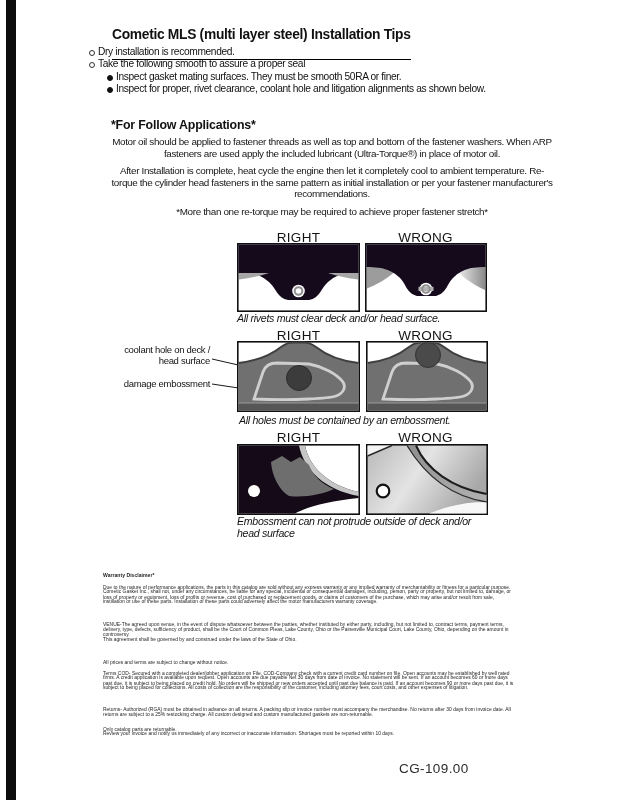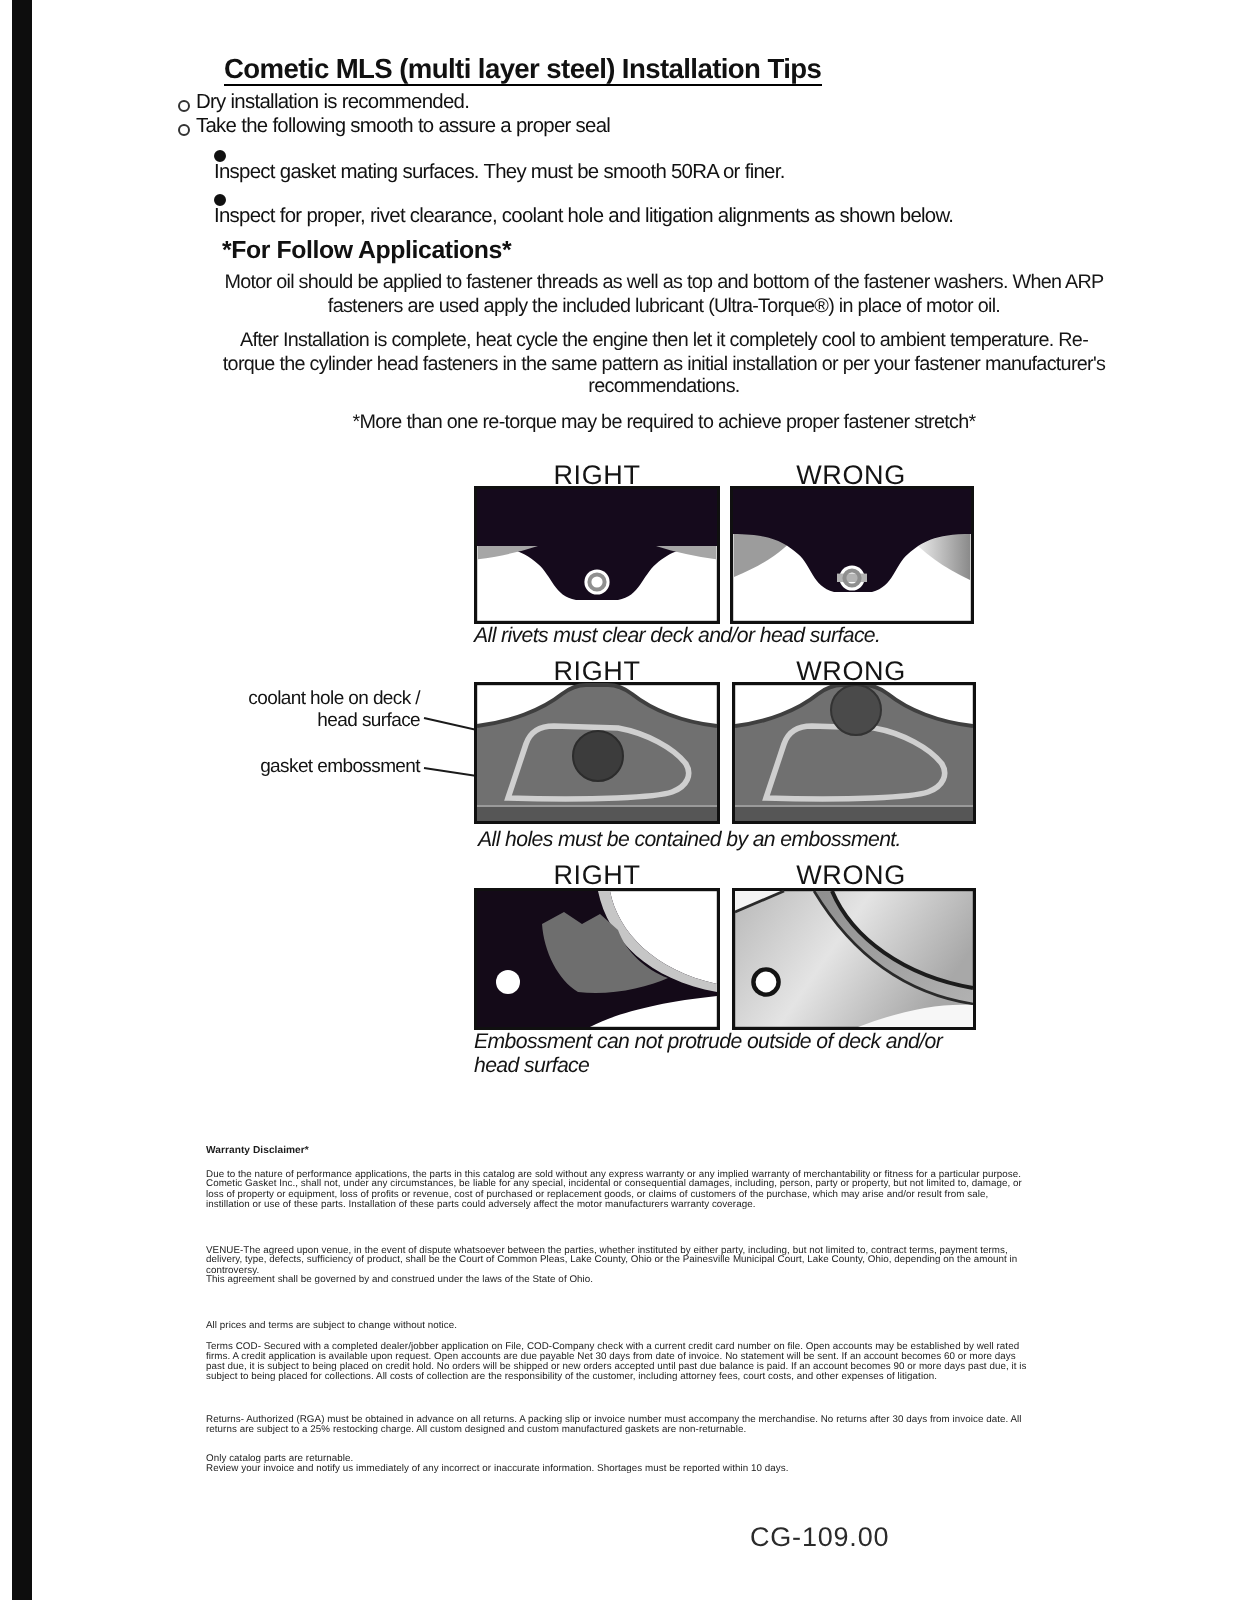--- a/index.html
+++ b/index.html
@@ -6,25 +6,25 @@
   body{
     width:618px;height:800px;position:relative;background:#ffffff;
     font-family:"Liberation Sans", sans-serif;color:#111;overflow:hidden;
     -webkit-font-smoothing:antialiased;
   }
   .abs{position:absolute;}
   
   .edge-bar{left:6px;top:0;width:10px;height:800px;background:#0d0d0d;}
   
   .title{left:112px;top:27px;font-size:13.8px;font-weight:bold;letter-spacing:-0.3px;
-         border-bottom:1.6px solid #000;padding-bottom:0;white-space:nowrap;}
+         border-bottom:1.6px solid #000;padding-bottom:17px;white-space:nowrap;}
   
   .bullets{left:89px;top:46px;font-size:10.2px;letter-spacing:-0.35px;}
   .b-row{display:flex;align-items:flex-start;line-height:12.3px;white-space:nowrap;}
-  .b-row.sub{margin-left:18px;flex-direction:column;}
+  .b-row.sub{margin-left:18px;}
   .mk{flex:0 0 auto;margin:4px 3px 0 0;width:4px;height:4px;border-radius:50%;}
   .mk.ring{border:1px solid #333;background:transparent;}
   .mk.dot{background:#111;border:1px solid #111;}
   
   .h-diesel{left:111px;top:118px;font-size:12.4px;font-weight:bold;letter-spacing:-0.2px;}
   .para{left:111px;width:442px;font-size:9.9px;letter-spacing:-0.35px;line-height:11.7px;color:#151515;text-align:center;}
   .p-0{top:136px;}
   .p-1{top:165px;}
   .p-2{top:206px;white-space:nowrap;}
   
@@ -46,21 +46,21 @@
   .ann2{left:110px;top:379px;}
   .leads{left:210px;top:355px;}
   
   .disc{left:103px;top:572px;width:700px;height:390px;transform:scale(0.59);
         transform-origin:0 0;font-size:8.3px;line-height:8.45px;color:#1c1c1c;letter-spacing:0.05px;}
   .disc .dh{position:absolute;left:0;top:1px;font-weight:bold;font-size:8.6px;}
   .disc .dp{position:absolute;left:0;width:700px;white-space:pre-line;}
   .dp0{top:21px;}  .dp1{top:85px;}  .dp2{top:149px;}
   .dp3{top:167px;} .dp4{top:229px;} .dp5{top:262px;}
   
-  .pagenum{left:375px;top:761px;font-size:13.5px;letter-spacing:0.4px;color:#2b2b2b;}
+  .pagenum{left:399px;top:761px;font-size:13.5px;letter-spacing:0.4px;color:#2b2b2b;}
 </style>
 </head>
 <body>
 
 <div class="abs edge-bar"></div>
 
 <div class="abs title">Cometic MLS (multi layer steel) Installation Tips</div>
 
 <div class="abs bullets">
   <div class="b-row">
@@ -113,21 +113,21 @@
   <rect x="53.5" y="43.8" width="15" height="4.2" fill="#b3b3b3"></rect>
   <circle cx="61" cy="46" r="3.8" fill="none" stroke="#8f8f8f" stroke-width="2"></circle>
 </svg>
 
 <div class="abs cap cap1">All rivets must clear deck and/or head surface.</div>
 
 <div class="abs lbl r2">RIGHT</div>
 <div class="abs lbl w2">WRONG</div>
 
 <div class="abs ann ann1">coolant hole on deck / head surface</div>
-<div class="abs ann ann2">gasket embossment</div>
+<div class="abs ann ann2">damage embossment</div>
 
 <svg class="abs leads" width="95" height="42" viewBox="0 0 95 42">
   <line x1="2" y1="4" x2="81" y2="22" stroke="#1a1a1a" stroke-width="1"></line>
   <line x1="2" y1="29" x2="55" y2="37" stroke="#1a1a1a" stroke-width="1"></line>
 </svg>
 
 <svg class="abs box f2r" width="123" height="71" viewBox="0 0 123 71">
   <rect x="0.8" y="0.8" width="121.4" height="69.4" fill="#ffffff" stroke="#101010" stroke-width="1.6"></rect>
   <path d="M1.5,22 C18,20 34,14 44,6 C48,3 52,1.5 56,1.5 L67,1.5 C71,1.5 75,3 79,6 C89,14 104,20 121.5,22 L121.5,69.5 L1.5,69.5 Z" fill="#707070"></path>
   <path d="M1.5,22 C18,20 34,14 44,6 C48,3 52,1.5 56,1.5 L67,1.5 C71,1.5 75,3 79,6 C89,14 104,20 121.5,22" fill="none" stroke="#3f3f3f" stroke-width="2"></path>

